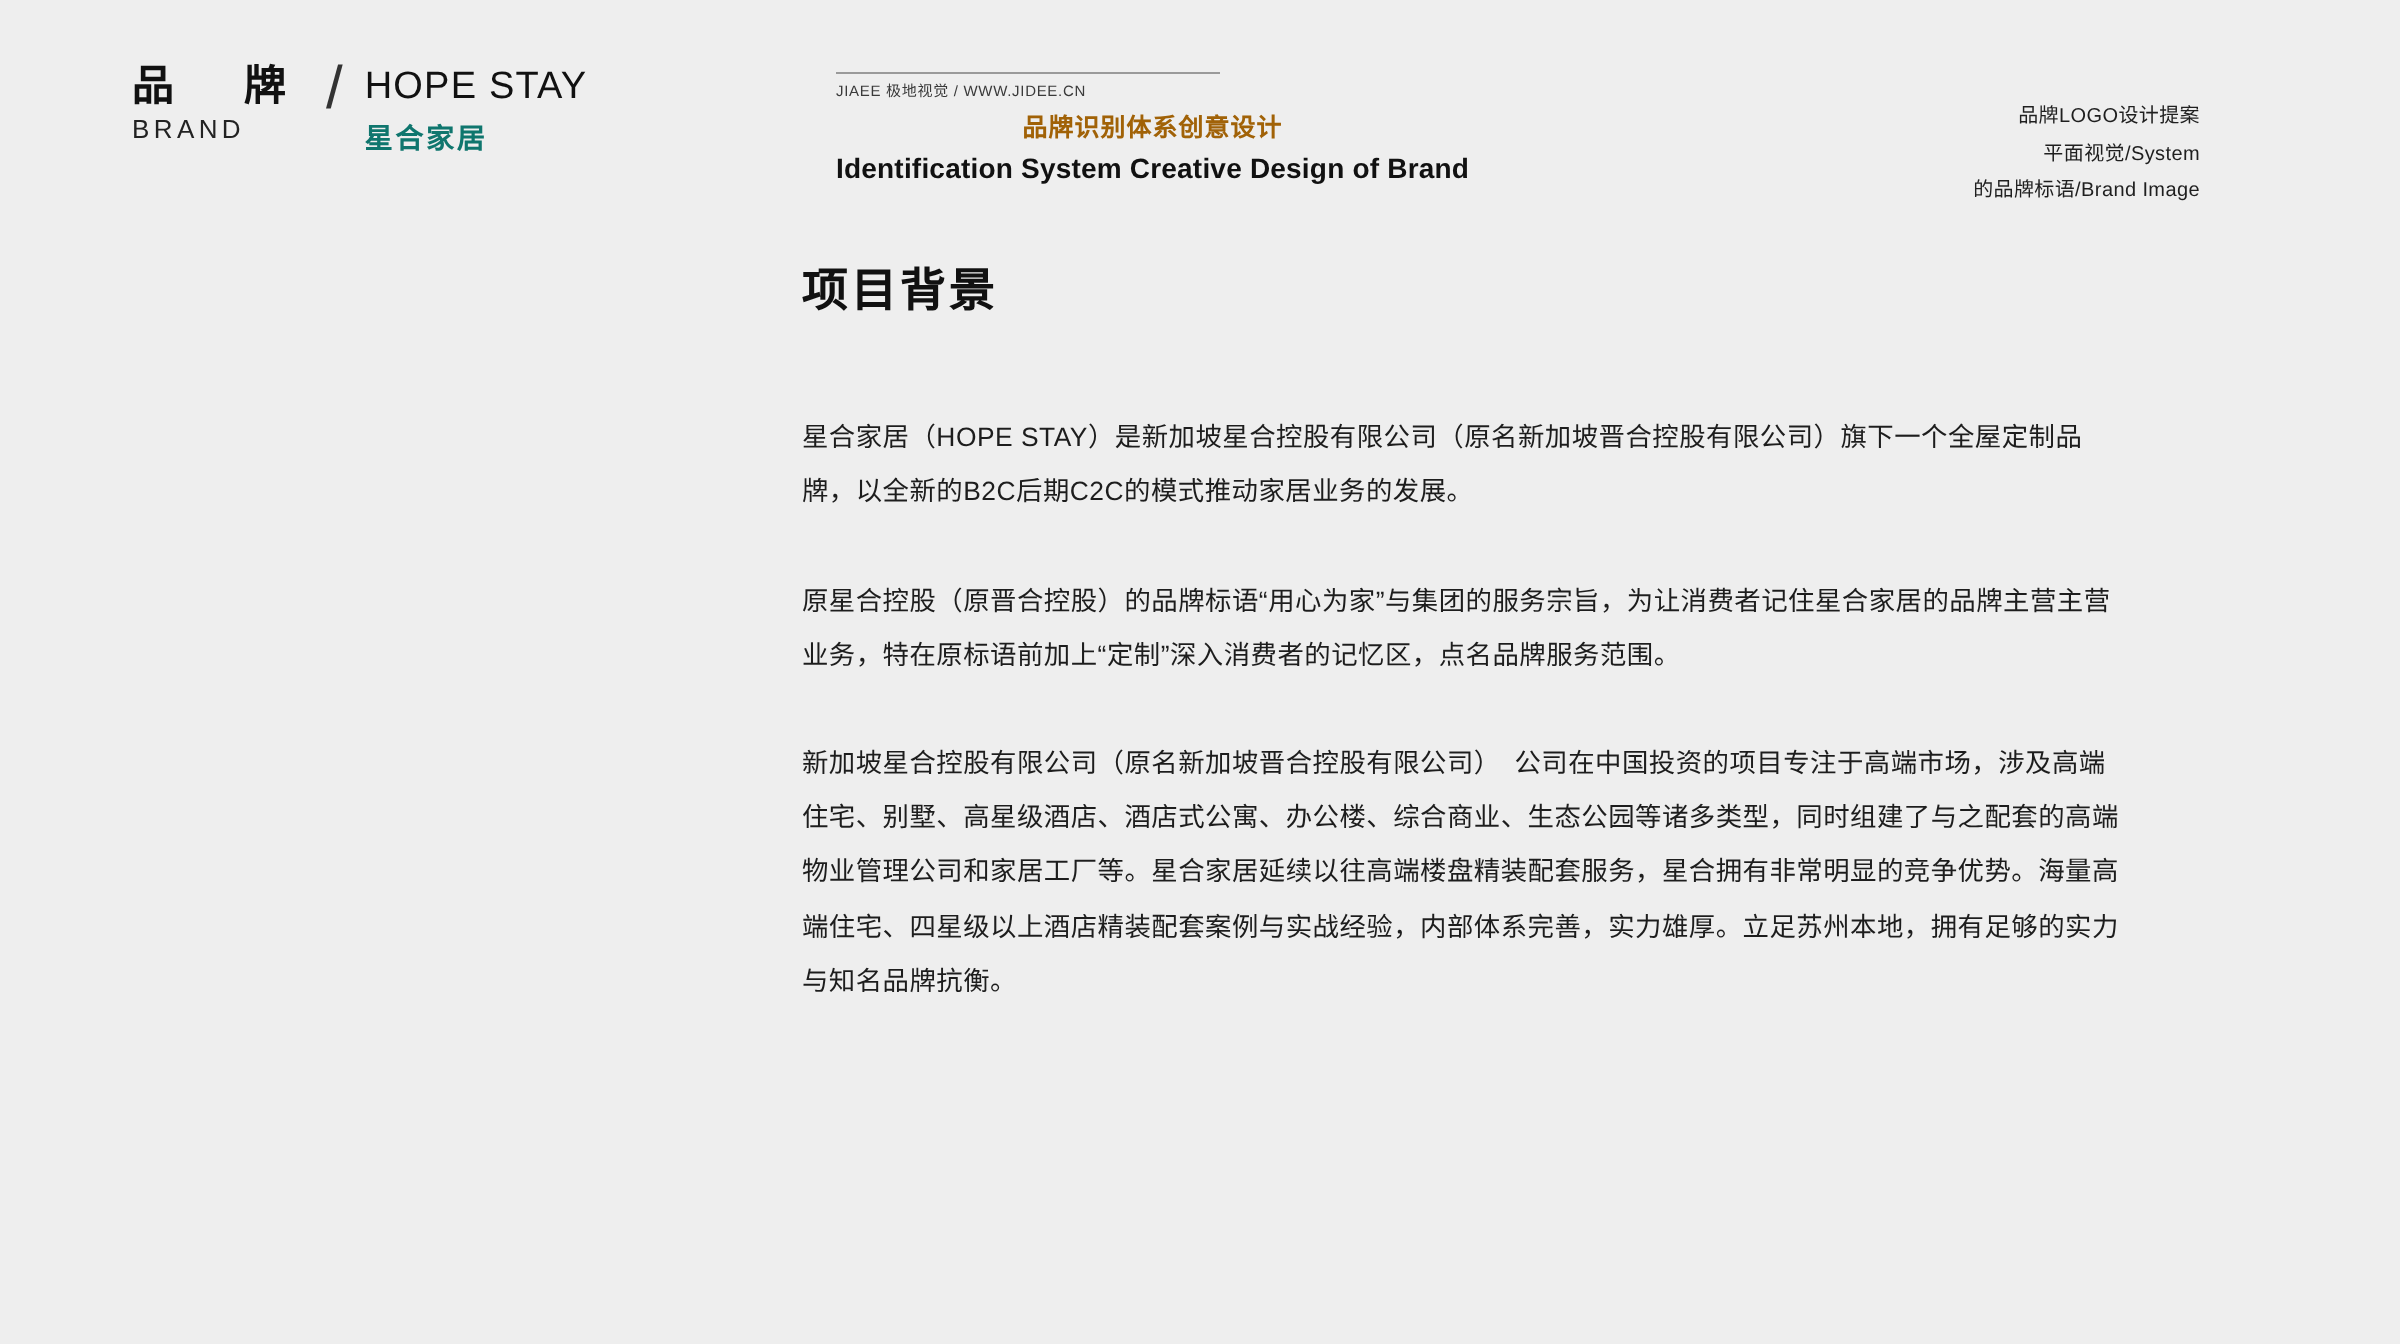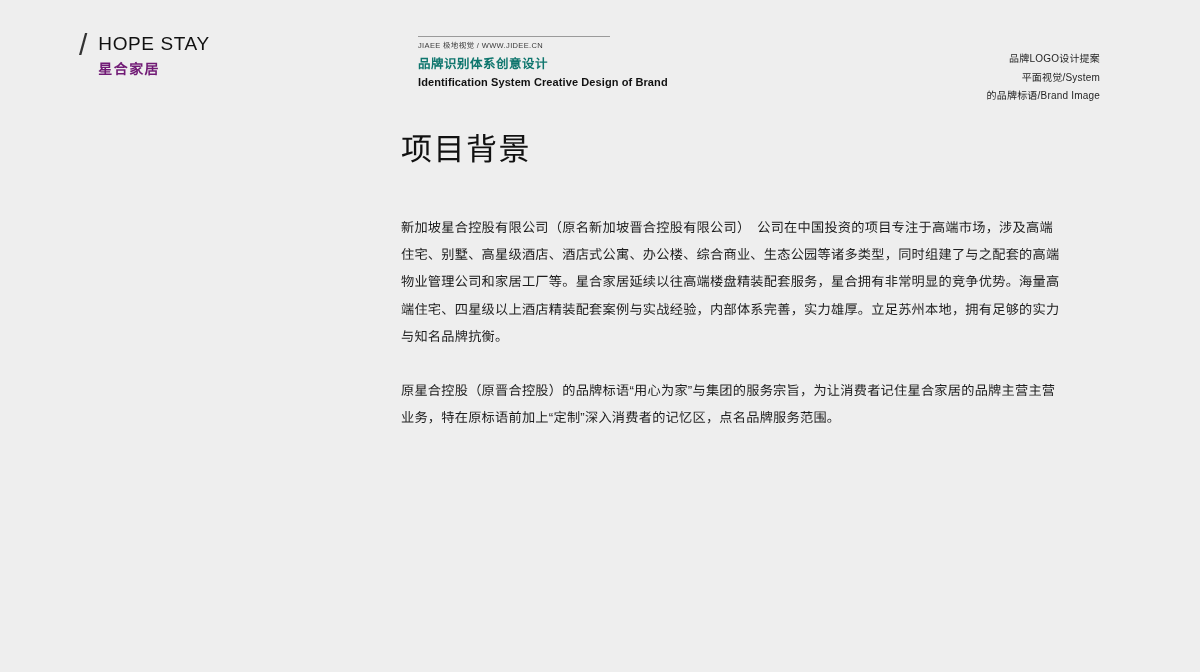--- a/index.html
+++ b/index.html
@@ -64,21 +64,21 @@
   .brand-en {
     font-size: 19px;
     font-weight: 400;
     letter-spacing: 0.6px;
     color: #111;
   }
   .brand-cn {
     font-size: 14px;
     font-weight: 700;
     letter-spacing: 1.4px;
-    color: #701a75;
+    color: #0f766e;
     margin-top: 5px;
   }
 
   
   .header-center {
     position: absolute;
     left: 401px;
     top: 36px;
     line-height: 1.25;
     margin-left: 17px;
@@ -91,25 +91,26 @@
   }
   .hc-small {
     font-size: 7.5px;
     color: #3a3a3a;
     letter-spacing: 0.35px;
     margin-bottom: 7px;
   }
   .hc-cn {
     font-size: 12.5px;
     font-weight: 700;
-    color: #0f766e;
+    color: #a16207;
     letter-spacing: 0.5px;
+    text-align: center;
   }
   .hc-en {
-    font-size: 11px;
+    font-size: 14px;
     font-weight: 700;
     color: #111;
     letter-spacing: 0.1px;
     margin-top: 3px;
   }
 
   
   .header-right {
     position: absolute;
     right: 100px;
@@ -125,22 +126,22 @@
   }
 
   
   .content {
     position: absolute;
     left: 401px;
     top: 133px;
     width: 660px;
   }
   .page-title {
-    font-size: 31px;
-    font-weight: 400;
+    font-size: 23px;
+    font-weight: 700;
     letter-spacing: 1.5px;
     color: #111;
     margin: 0 0 47px 0;
     line-height: 1.1;
   }
   .para {
     font-size: 13.2px;
     line-height: 2.06;
     color: #1d1d1d;
     letter-spacing: 0.25px;
@@ -151,20 +152,24 @@
   .para:last-child {
     margin-bottom: 0;
   }
 </style>
 </head>
 <body>
 
 <div class="header">
 
   <div class="logo-block">
+    <div class="logo-left">
+      <div class="logo-cn">品　牌</div>
+      <div class="logo-en">BRAND</div>
+    </div>
     <div class="logo-slash">/</div>
     <div class="logo-right">
       <div class="brand-en">HOPE STAY</div>
       <div class="brand-cn">星合家居</div>
     </div>
   </div>
 
   <div class="header-center">
     <div class="hc-rule"></div>
     <div class="hc-small">JIAEE 极地视觉  /  WWW.JIDEE.CN</div>
@@ -175,15 +180,16 @@
   <div class="header-right">
     <div class="hr-line">品牌LOGO设计提案</div>
     <div class="hr-line">平面视觉/System</div>
     <div class="hr-line">的品牌标语/Brand Image</div>
   </div>
 
 </div>
 
 <div class="content">
   <h1 class="page-title">项目背景</h1>
+  <p class="para">星合家居（HOPE STAY）是新加坡星合控股有限公司（原名新加坡晋合控股有限公司）旗下一个全屋定制品牌，以全新的B2C后期C2C的模式推动家居业务的发展。</p>
+  <p class="para">原星合控股（原晋合控股）的品牌标语“用心为家”与集团的服务宗旨，为让消费者记住星合家居的品牌主营主营业务，特在原标语前加上“定制”深入消费者的记忆区，点名品牌服务范围。</p>
   <p class="para">新加坡星合控股有限公司（原名新加坡晋合控股有限公司）　公司在中国投资的项目专注于高端市场，涉及高端住宅、别墅、高星级酒店、酒店式公寓、办公楼、综合商业、生态公园等诸多类型，同时组建了与之配套的高端物业管理公司和家居工厂等。星合家居延续以往高端楼盘精装配套服务，星合拥有非常明显的竞争优势。海量高端住宅、四星级以上酒店精装配套案例与实战经验，内部体系完善，实力雄厚。立足苏州本地，拥有足够的实力与知名品牌抗衡。</p>
-  <p class="para">原星合控股（原晋合控股）的品牌标语“用心为家”与集团的服务宗旨，为让消费者记住星合家居的品牌主营主营业务，特在原标语前加上“定制”深入消费者的记忆区，点名品牌服务范围。</p>
 </div>
 
 </body></html>

